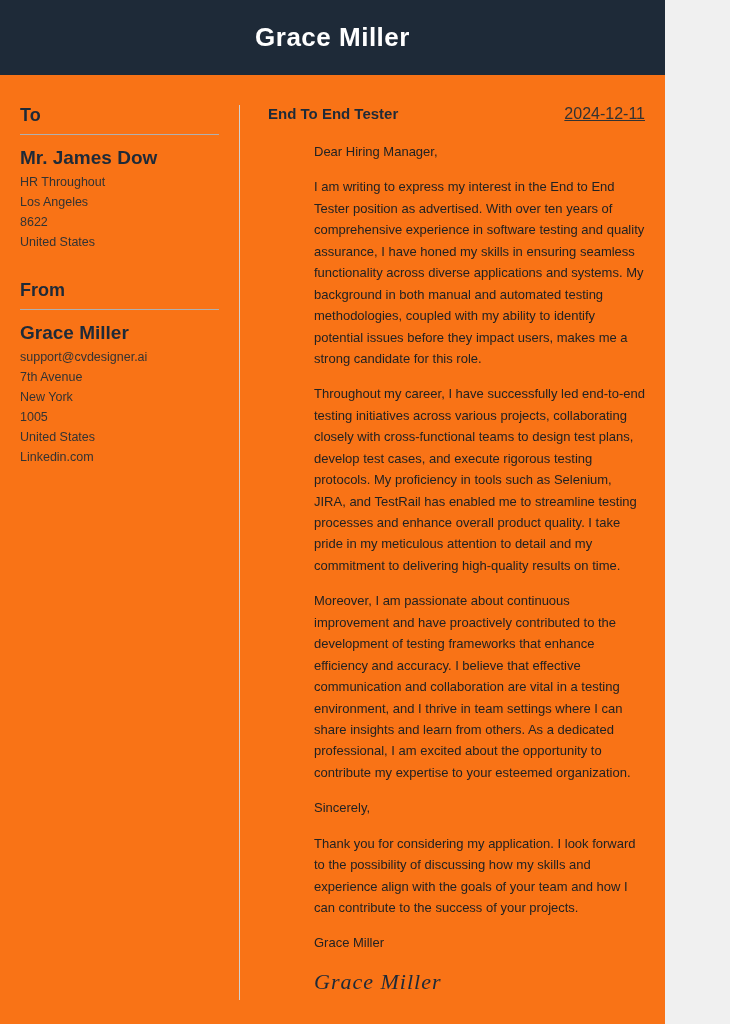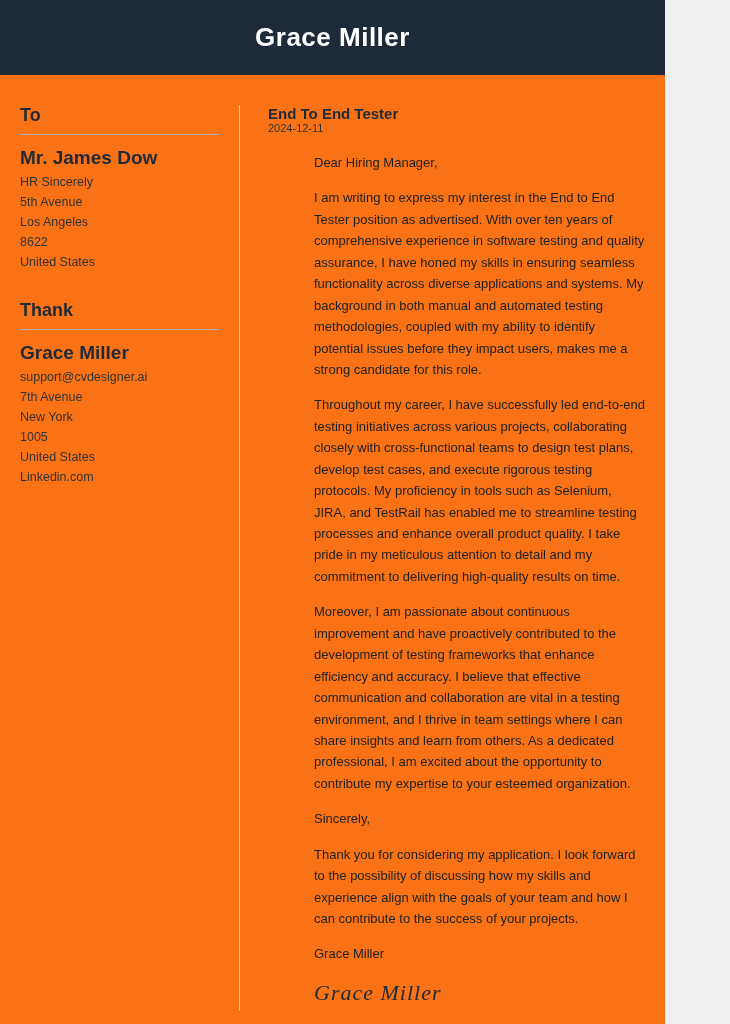--- a/index.html
+++ b/index.html
@@ -82,32 +82,32 @@
     .main-content {
       flex: 1;
       padding-left: 28px;
     }
 
     .main-header-row {
       display: flex;
       justify-content: space-between;
       align-items: flex-start;
       margin-bottom: 18px;
-      flex-direction: column;
     }
 
     .job-title {
       font-size: 15px;
       font-weight: 700;
       color: #1e2a38;
     }
 
     .letter-date {
-      font-size: 11px;
+      font-size: 16px;
       color: #333;
+      text-decoration: underline;
     }
 
     .letter-body {
       font-size: 13px;
       color: #222;
       line-height: 1.65;
       margin-left: 46px;
     }
 
     .letter-body p {
@@ -139,29 +139,28 @@
   </div>
 
   <div class="content-area">
 
     <div class="sidebar">
 
       <div class="sidebar-section">
         <div class="sidebar-section-title">To</div>
         <hr class="sidebar-divider">
         <div class="sidebar-recipient-name">Mr. James Dow</div>
-        <div class="sidebar-text">HR Sincerely</div>
-        <div class="sidebar-text">5th Avenue</div>
+        <div class="sidebar-text">HR Throughout</div>
         <div class="sidebar-text">Los Angeles</div>
         <div class="sidebar-text">8622</div>
         <div class="sidebar-text">United States</div>
       </div>
 
       <div class="sidebar-section">
-        <div class="sidebar-section-title">Thank</div>
+        <div class="sidebar-section-title">From</div>
         <hr class="sidebar-divider">
         <div class="sidebar-recipient-name">Grace Miller</div>
         <div class="sidebar-text">support@cvdesigner.ai</div>
         <div class="sidebar-text">7th Avenue</div>
         <div class="sidebar-text">New York</div>
         <div class="sidebar-text">1005</div>
         <div class="sidebar-text">United States</div>
         <div class="sidebar-text">Linkedin.com</div>
       </div>
 

